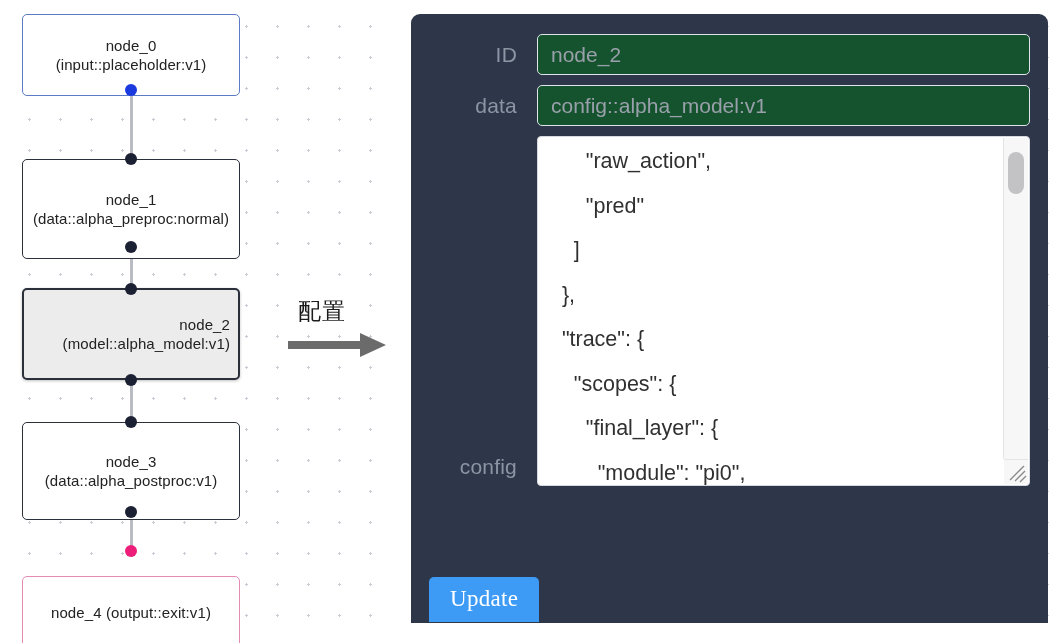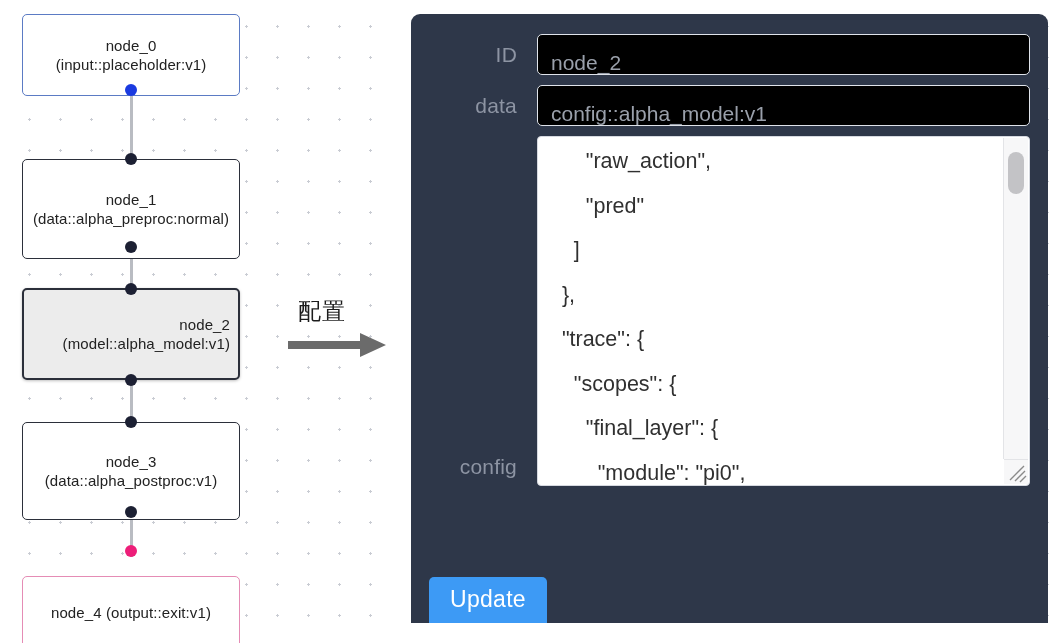--- a/index.html
+++ b/index.html
@@ -83,23 +83,23 @@
   .form-row{display:flex;align-items:flex-end;margin-bottom:10px;}
   .form-label{
     width:108px;flex:0 0 108px;
     text-align:right;padding-right:20px;box-sizing:border-box;
     color:#8d94a3;font-size:21px;line-height:41px;
     font-weight:400;letter-spacing:.2px;
   }
   .form-label.tall{line-height:38px;}
   .text-input{
     flex:1;height:41px;box-sizing:border-box;
-    background:#000000;border:1px solid #dfe3ea;border-radius:5px;
+    background:#14532d;border:1px solid #dfe3ea;border-radius:5px;
     color:#9aa0ab;font-size:21px;line-height:39px;
-    padding:8px 13px;
+    padding:0 13px;
     font-family:"Liberation Sans",sans-serif;
     overflow:hidden;white-space:nowrap;
   }
   #config-area-wrap{
     flex:1;position:relative;height:350px;
   }
   #config-textarea{
     position:absolute;left:0;top:0;right:0;bottom:0;
     background:#ffffff;border:1px solid #d6d9e0;border-radius:4px;
     overflow:hidden;box-sizing:border-box;
@@ -121,21 +121,21 @@
     background:#c3c3c6;border-radius:8px;
   }
   #config-resize-grip{
     position:absolute;right:1px;bottom:1px;width:24px;height:24px;
     background:#f7f7f8;border-top:1px solid #e3e4e7;
   }
   #update-button{
     position:absolute;left:429px;top:577px;
     background:#3d9af5;color:#ffffff;
     border:none;border-radius:5px 5px 0 0;
-    font-size:23px;font-family:Liberation Sans, sans-serif;
+    font-size:23px;font-family:Liberation Serif, serif;
     padding:9px 21px 10px 21px;
     letter-spacing:.3px;
     cursor:pointer;
   }
 </style>
 </head>
 <body>
 
 <div id="graph-canvas">
 

